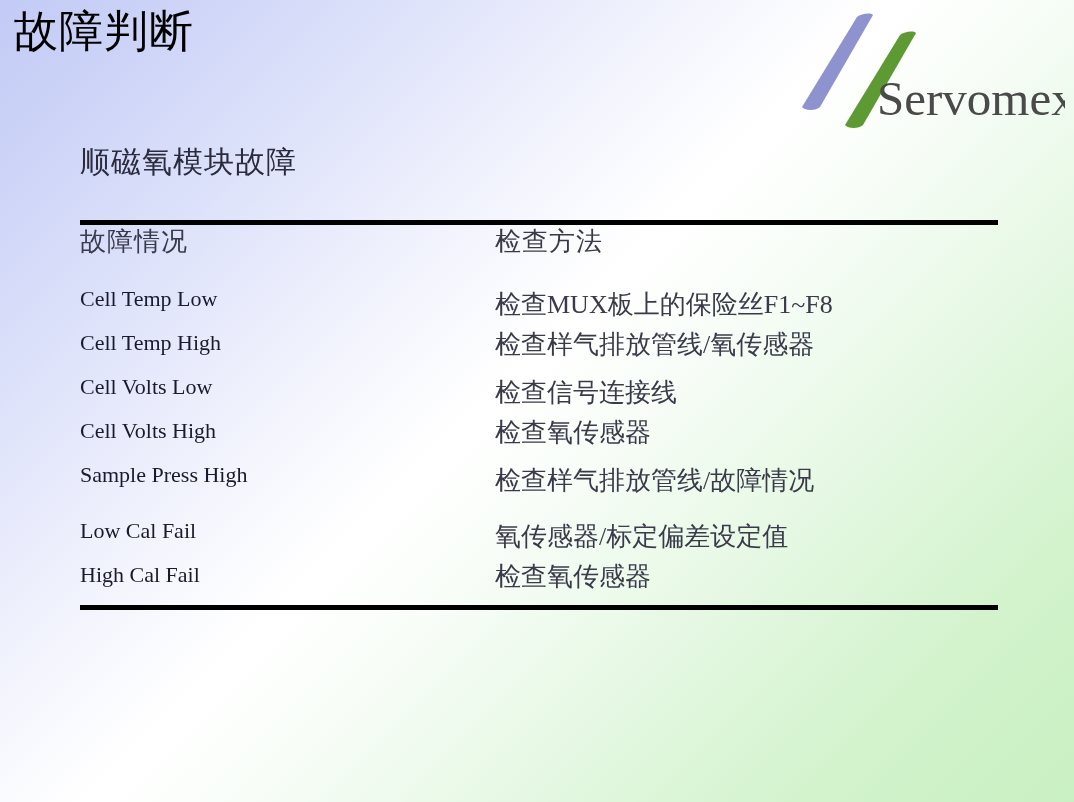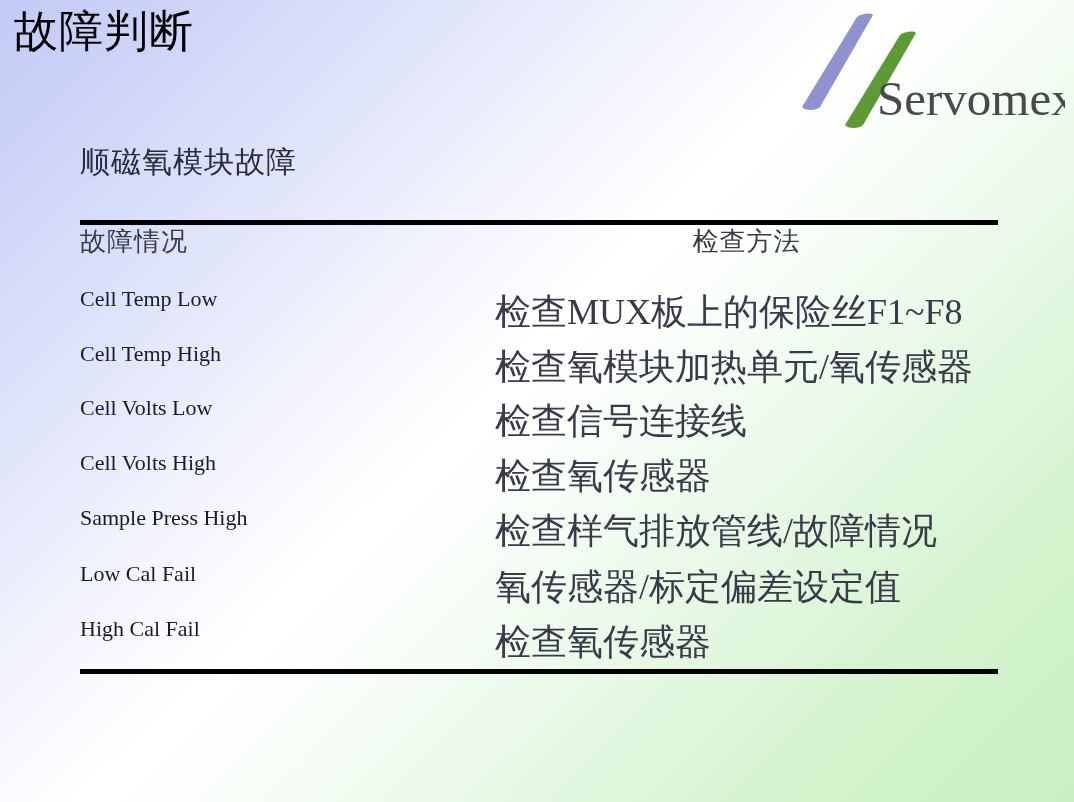--- a/index.html
+++ b/index.html
@@ -104,30 +104,30 @@
   }
   td.right-cell.no-bottom { border-bottom: 0; }
 
   .hdr-text {
     font-size: 26px;
     color: #3a3a4a;
     letter-spacing: 1px;
     line-height: 1.3;
   }
   .hdr-cell-left  { height: 60px; }
-  .hdr-cell-right { height: 60px; text-align: center; }
+  .hdr-cell-right { height: 60px; }
 
   .fault-text {
     font-size: 22px;
     color: #1a1a2e;
     line-height: 1.3;
     white-space: nowrap;
   }
   .check-text {
-    font-size: 36px;
+    font-size: 26px;
     color: #3a3a4a;
     line-height: 1.52;
     white-space: nowrap;
   }
   .check-line { display: block; }
 
   .row-h { height: 44px; }
   .row-h-tall { height: 56px; }
 </style>
 </head>
@@ -170,21 +170,21 @@
             <span class="hdr-text">检查方法</span>
           </td>
         </tr>
 
         <tr class="row-h">
           <td class="left-cell">
             <span class="fault-text">Cell Temp Low</span>
           </td>
           <td class="right-cell" rowspan="2">
             <span class="check-text check-line">检查MUX板上的保险丝F1~F8</span>
-            <span class="check-text check-line">检查氧模块加热单元/氧传感器</span>
+            <span class="check-text check-line">检查样气排放管线/氧传感器</span>
           </td>
         </tr>
 
         <tr class="row-h">
           <td class="left-cell">
             <span class="fault-text">Cell Temp High</span>
           </td>
         </tr>
 
         <tr class="row-h">

